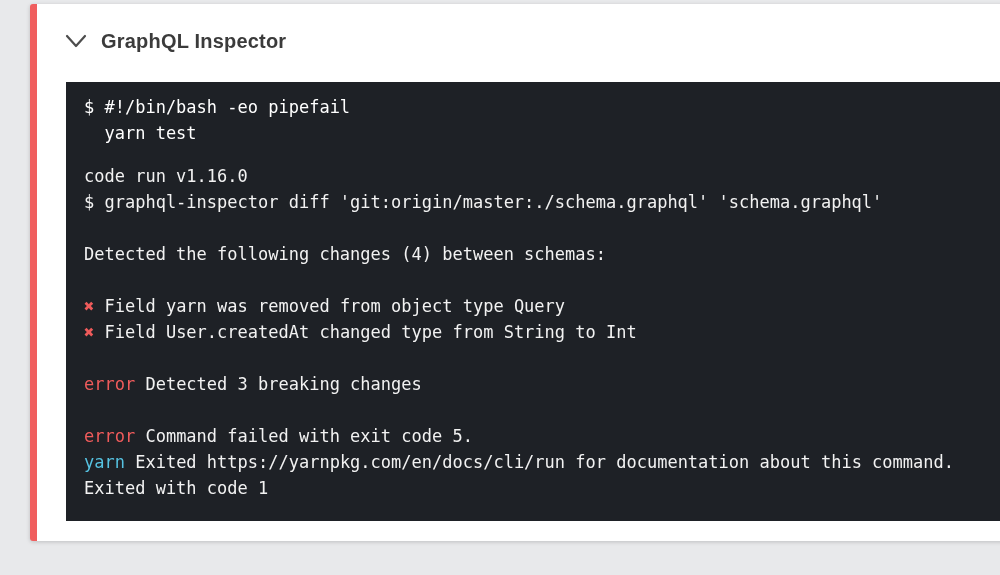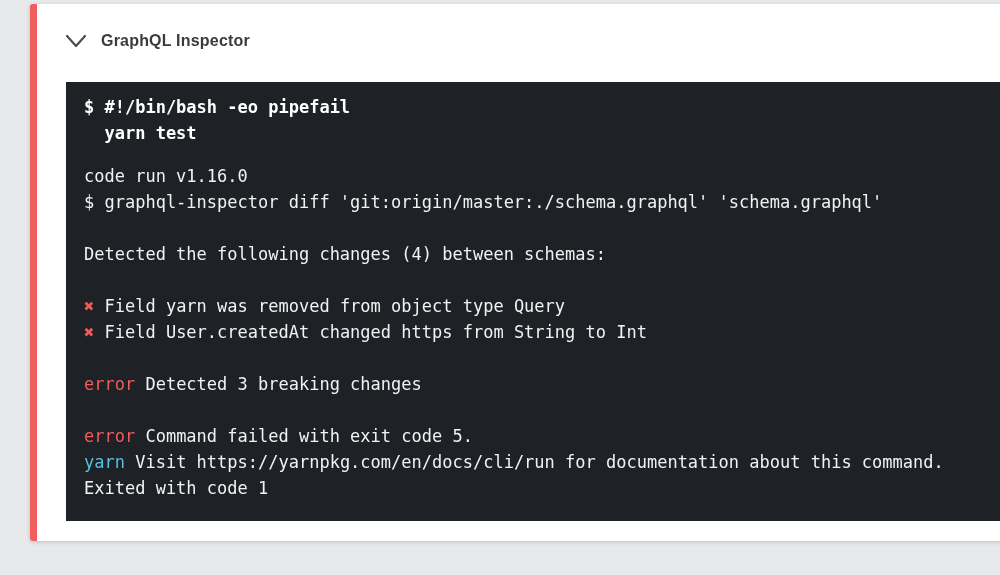--- a/index.html
+++ b/index.html
@@ -36,21 +36,21 @@
   }
   .chevron {
     width: 26px;
     height: 26px;
     display: flex;
     align-items: center;
     justify-content: center;
     flex: 0 0 auto;
   }
   .step-title {
-    font-size: 16px;
+    font-size: 20px;
     font-weight: bold;
     color: var(--title-text, #3b3b3b);
     letter-spacing: 0.2px;
   }
   .terminal {
     position: absolute;
     left: 29px;
     top: 78px;
     right: 0;
     bottom: 20px;
@@ -58,21 +58,21 @@
     padding: 12px 18px 14px 18px;
     font-family: "DejaVu Sans Mono", monospace;
     font-size: 17px;
     line-height: 26px;
     color: var(--terminal-text, #f2f2f2);
     overflow: hidden;
   }
   .term-line { white-space: pre; min-height: 26px; }
   .term-line.blank { height: 26px; }
   .term-line.blank.sm { height: 17px; min-height: 17px; }
-  .term-line .bold { font-weight: bold; color: #ffffff; }
+  .term-line .bold { font-weight: normal; color: #ffffff; }
   .term-line .red  { color: var(--error-red, #ef5b5b); }
   .term-line .cyan { color: var(--info-cyan, #56c2e1); }
 </style>
 </head>
 <body>
 
 <div class="viewport">
   <div class="step-card">
     <div class="card-header">
       <span class="chevron">
@@ -85,22 +85,22 @@
     <div class="terminal">
         <div class="term-line"><span class="bold">$ #!/bin/bash -eo pipefail</span></div>
         <div class="term-line"><span class="bold">  yarn test</span></div>
         <div class="term-line blank sm"></div>
         <div class="term-line"><span>code run v1.16.0</span></div>
         <div class="term-line"><span>$ graphql-inspector diff 'git:origin/master:./schema.graphql' 'schema.graphql'</span></div>
         <div class="term-line blank"></div>
         <div class="term-line"><span>Detected the following changes (4) between schemas:</span></div>
         <div class="term-line blank"></div>
         <div class="term-line"><span class="red">✖ </span><span>Field yarn was removed from object type Query</span></div>
-        <div class="term-line"><span class="red">✖ </span><span>Field User.createdAt changed https from String to Int</span></div>
+        <div class="term-line"><span class="red">✖ </span><span>Field User.createdAt changed type from String to Int</span></div>
         <div class="term-line blank"></div>
         <div class="term-line"><span class="red">error</span><span> Detected 3 breaking changes</span></div>
         <div class="term-line blank"></div>
         <div class="term-line"><span class="red">error</span><span> Command failed with exit code 5.</span></div>
-        <div class="term-line"><span class="cyan">yarn</span><span> Visit https://yarnpkg.com/en/docs/cli/run for documentation about this command.</span></div>
+        <div class="term-line"><span class="cyan">yarn</span><span> Exited https://yarnpkg.com/en/docs/cli/run for documentation about this command.</span></div>
         <div class="term-line"><span>Exited with code 1</span></div>
       </div>
   </div>
 </div>
 
 </body></html>

